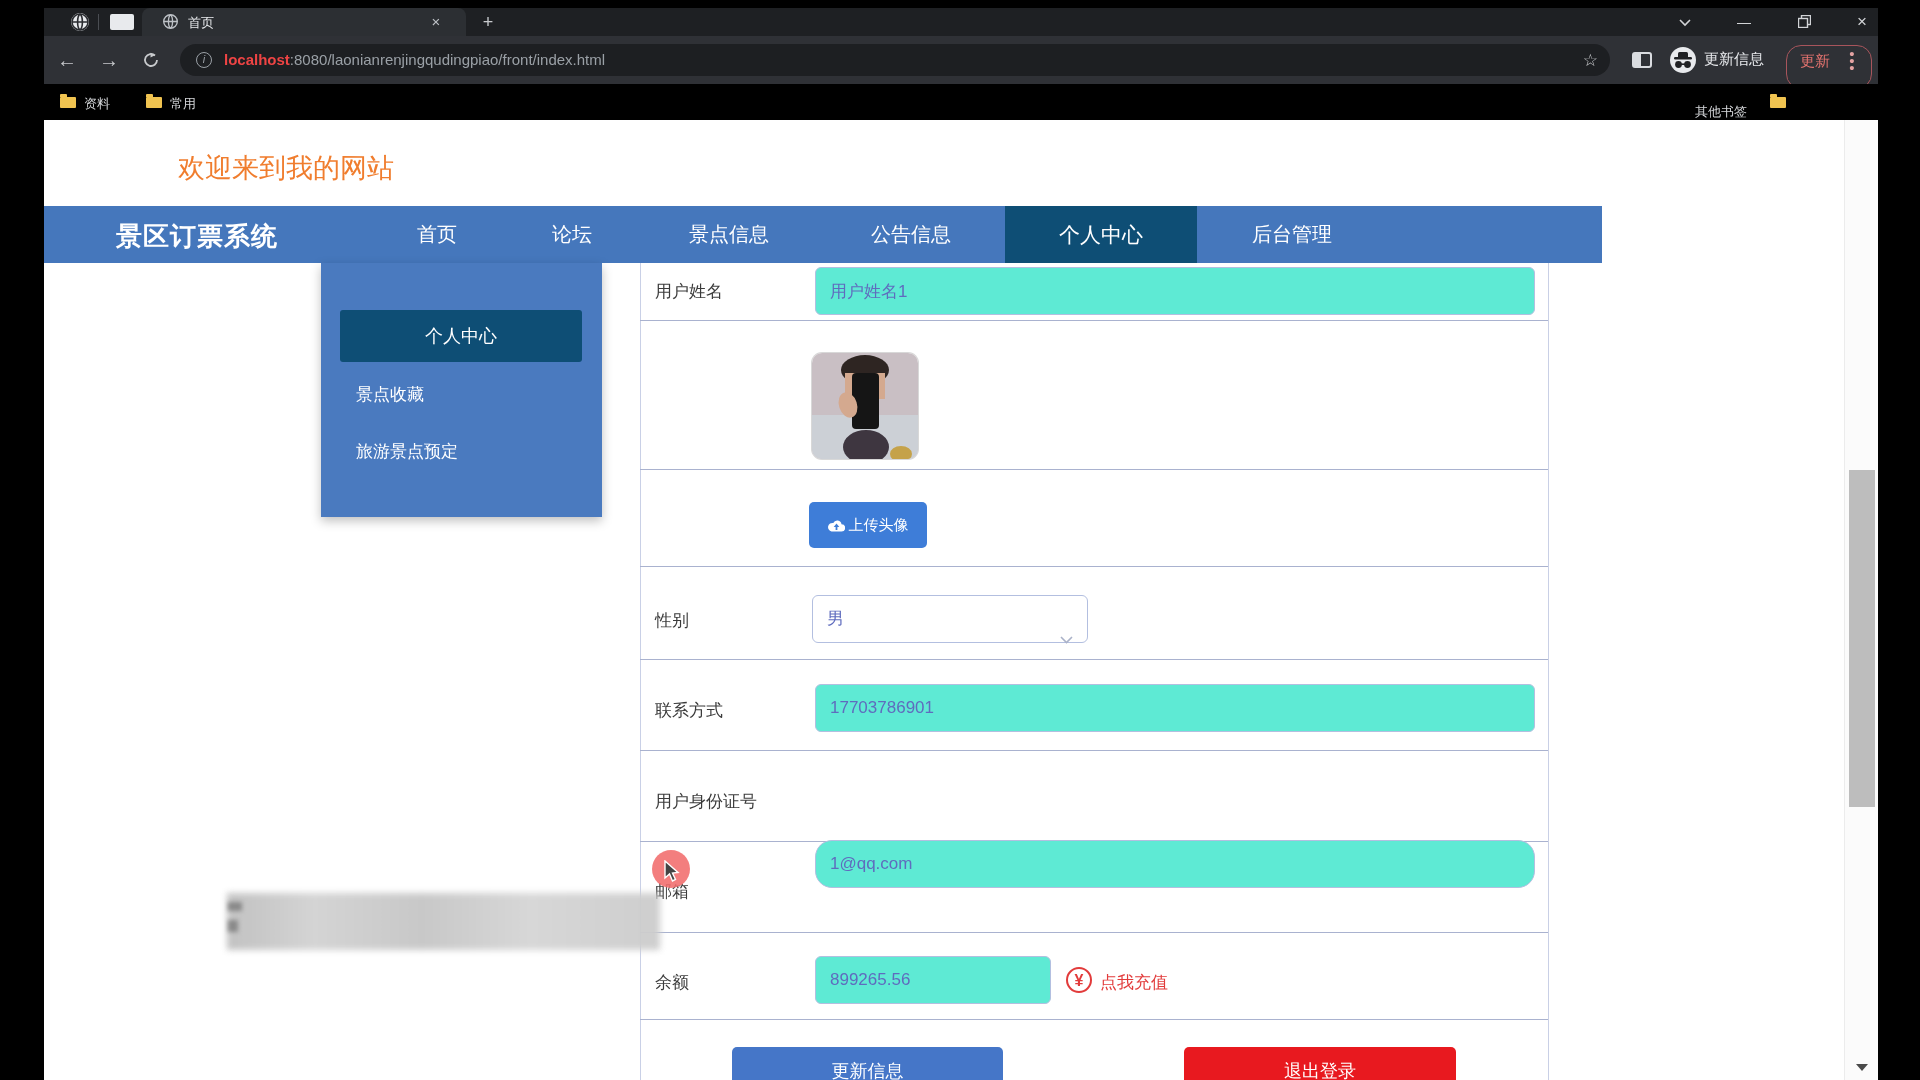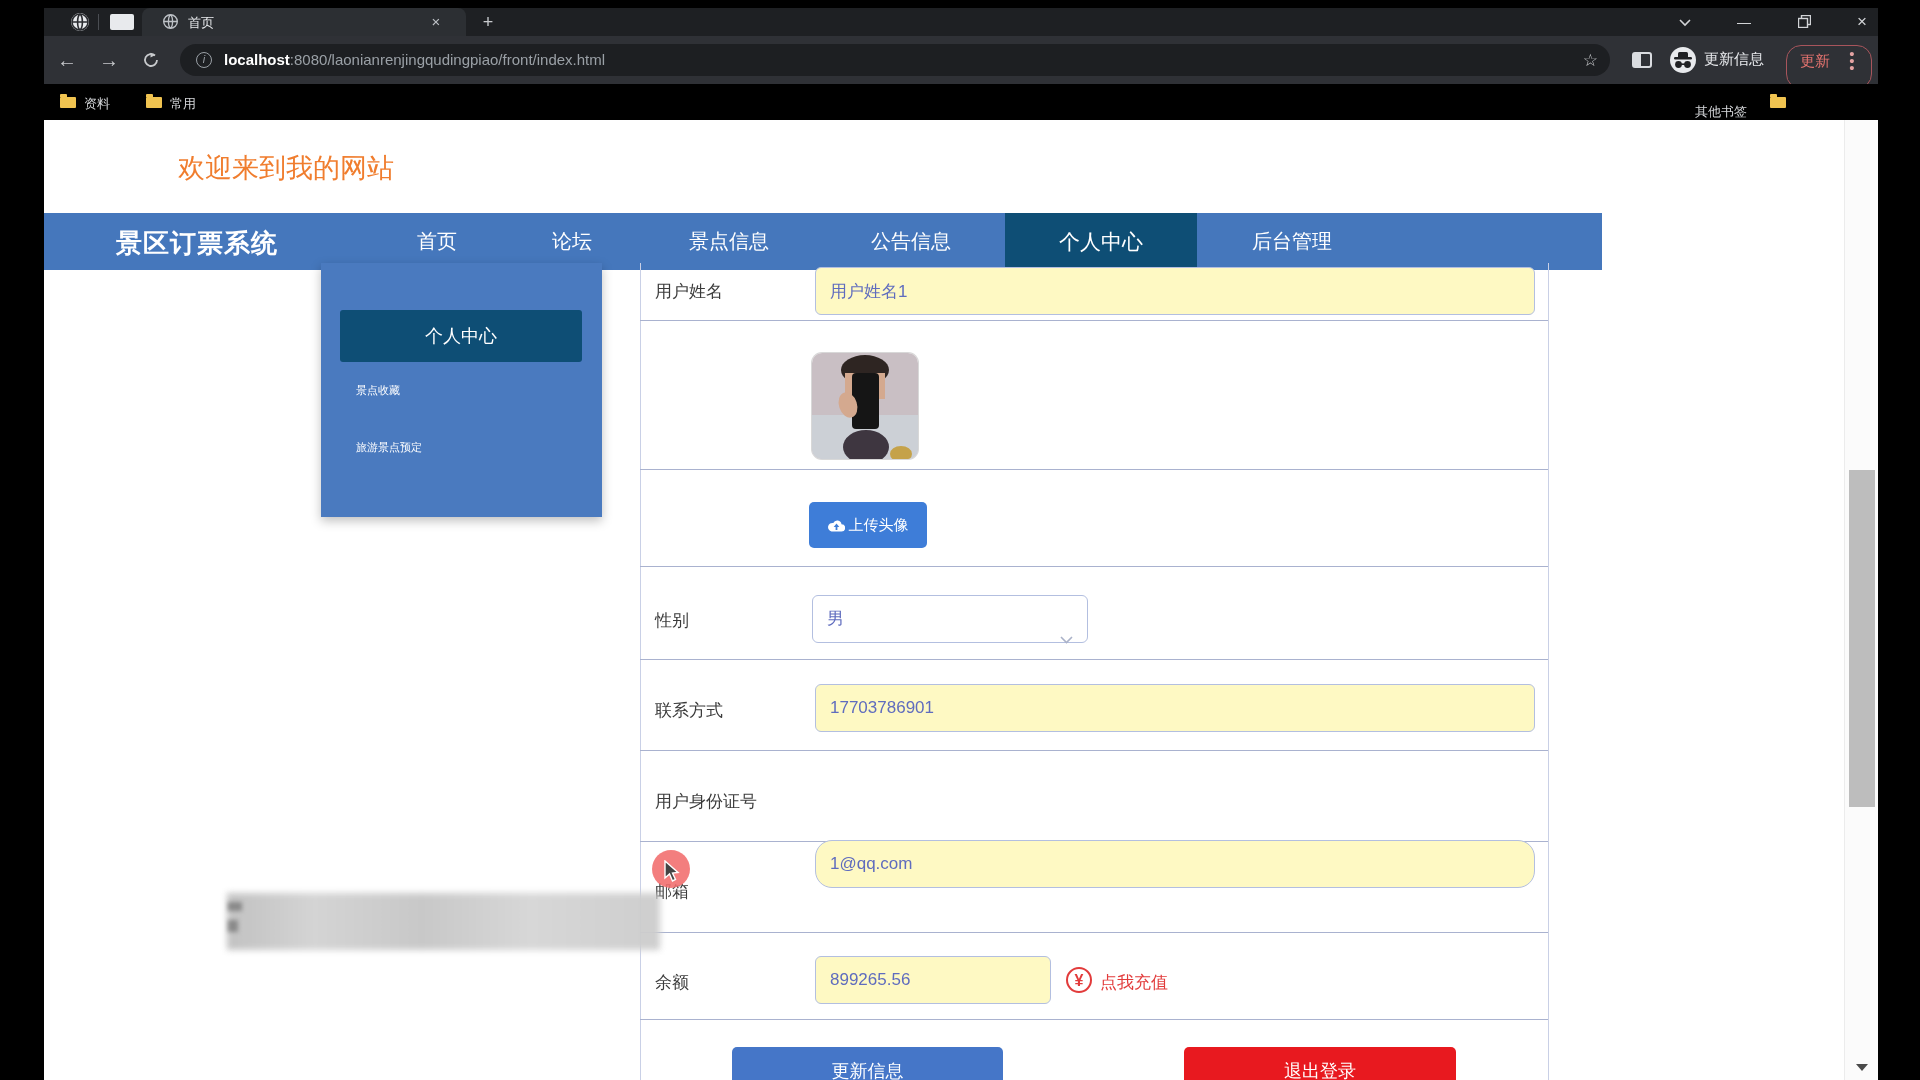--- a/index.html
+++ b/index.html
@@ -19,52 +19,52 @@
   .tab-close { left:284px; top:4px; width:20px; height:20px; color:#bdc1c6; font-size:15px; text-align:center; line-height:20px; cursor:default; }
   .newtab-btn { left:432px; top:2px; width:24px; height:24px; color:#c8cacd; font-size:18px; text-align:center; line-height:24px; }
   .pin-sep { left:54px; top:6px; width:1px; height:16px; background:#4a4d52; }
   .pin-rect { left:66px; top:6px; width:24px; height:16px; background:#e8eaed; border-radius:2px; }
   .winctl { top:2px; width:24px; height:24px; color:#d2d4d7; text-align:center; line-height:24px; font-size:14px; }
 
   .navbtn { top:7px; width:34px; height:34px; color:#c8cacd; font-size:20px; text-align:center; line-height:34px; border-radius:17px; }
   #urlpill { left:136px; top:8px; width:1430px; height:32px; background:#1d1f22; border-radius:16px; }
   .info-badge { left:16px; top:8px; width:16px; height:16px; border:1.5px solid #9aa0a6; border-radius:50%; color:#9aa0a6; font-size:11px; text-align:center; line-height:13px; font-style:italic; }
   .url-text { left:44px; top:7px; font-size:15px; white-space:nowrap; }
-  .url-host { color:#ffffff; }
+  .url-host { color:#ef4444; }
   .url-rest { color:#9aa0a6; }
   .star-ic { right:12px; top:6px; color:#c8cacd; font-size:17px; }
   .splitpane { left:1588px; top:16px; width:20px; height:16px; border:2px solid #dadce0; border-radius:3px; }
   .splitpane::before { content:''; position:absolute; left:0; top:0; width:7px; height:12px; background:#dadce0; }
   .incog { left:1626px; top:11px; width:26px; height:26px; background:#e8eaed; border-radius:50%; }
   .incog-label { left:1660px; top:14px; color:#e8eaed; font-size:15px; }
   .update-pill { left:1742px; top:9px; width:86px; height:44px; border:1.5px solid #a8555c; border-radius:15px; }
   .update-txt { left:13px; top:6px; color:#e4736f; font-size:15px; }
   .update-dots { left:60px; top:4px; color:#e4a3a3; font-size:15px; letter-spacing:0; line-height:7px; width:10px; text-align:center; }
 
   .folder { width:16px; height:11px; background:#f0c350; border-radius:1px; }
   .folder::before { content:''; position:absolute; top:-3px; left:0; width:7px; height:3px; background:#f0c350; border-radius:1px 1px 0 0; }
   .bm-label { top:11px; color:#d5d7da; font-size:13px; }
 
   
   .welcome { left:134px; top:30px; color:var(--welcome_orange); font-size:27px; }
-  #sitenav { left:0; top:93px; width:1558px; height:57px; background:var(--navbar_blue); }
+  #sitenav { left:0; top:86px; width:1558px; height:57px; background:var(--navbar_blue); }
   .brand { left:72px; top:13px; color:#fff; font-size:26px; font-weight:bold; letter-spacing:1px; }
   .navitem { top:0; height:57px; line-height:57px; color:#fff; font-size:20px; transform:translateX(-50%); }
   .nav-active-box { left:961px; top:0; width:192px; height:57px; background:var(--nav_active); }
   .nav-active-label { left:50%; top:0; height:57px; line-height:57px; color:#fff; font-size:21px; transform:translateX(-50%); }
 
   #dropdown { left:277px; top:143px; width:281px; height:254px; background:#4a7abf; box-shadow:0 4px 10px rgba(0,0,0,0.25); z-index:20; }
   .dd-selected { left:19px; top:47px; width:242px; height:52px; background:var(--nav_active); border-radius:3px; color:#fff; font-size:18px; text-align:center; line-height:52px; }
-  .dd-item { left:35px; color:#fff; font-size:11px; }
+  .dd-item { left:35px; color:#fff; font-size:17px; }
 
   
   .vline { top:143px; width:1px; height:817px; background:#c9d0e6; }
   .hline { width:908px; height:1px; background:#a9b2cf; left:596px; }
   .flabel { left:611px; color:#3b3b3b; font-size:17px; white-space:nowrap; }
-  .finput { left:771px; width:720px; height:48px; border:1px solid #b3bfe0; border-radius:6px; padding:0 14px; color:#5f6cbe; font-size:17px; background:#fef9c3; font-family:"Liberation Sans", sans-serif; outline:none; }
+  .finput { left:771px; width:720px; height:48px; border:1px solid #b3bfe0; border-radius:6px; padding:0 14px; color:#5f6cbe; font-size:17px; background:#5eead4; font-family:"Liberation Sans", sans-serif; outline:none; }
   .avatar-box { left:768px; top:233px; width:106px; height:106px; border-radius:10px; overflow:hidden; box-shadow:0 0 0 1px #d8d8d8; }
   .upload-btn { left:765px; top:382px; width:118px; height:46px; background:var(--primary_blue); border:none; border-radius:5px; color:#fff; font-size:15px; cursor:pointer; display:flex; align-items:center; justify-content:center; gap:4px; font-family:"Liberation Sans", sans-serif; }
   .gender-select { left:768px; top:475px; width:276px; height:48px; border:1px solid #b3bfe0; border-radius:6px; background:#fff; color:#5f6cbe; font-size:17px; line-height:46px; padding-left:14px; }
   .chev { right:14px; top:20px; }
   .yen-badge { left:1022px; top:847px; width:26px; height:26px; border:2px solid var(--recharge_red); border-radius:50%; color:var(--recharge_red); font-size:16px; font-weight:bold; text-align:center; line-height:23px; }
   .recharge { left:1056px; top:851px; color:var(--recharge_red); font-size:17px; }
   .btn-update { left:688px; top:927px; width:271px; height:48px; background:#4576c8; border:none; border-radius:5px; color:#fff; font-size:18px; font-family:"Liberation Sans", sans-serif; }
   .btn-logout { left:1140px; top:927px; width:272px; height:48px; background:var(--logout_red); border:none; border-radius:5px; color:#fff; font-size:18px; font-family:"Liberation Sans", sans-serif; }
 
   .watermark { left:183px; top:773px; width:433px; height:57px; background:linear-gradient(90deg,#bfbfbf,#d2d2d2 20%,#c6c6c6 45%,#d5d5d5 70%,#cccccc); filter:blur(3px); opacity:0.95; z-index:24; }

